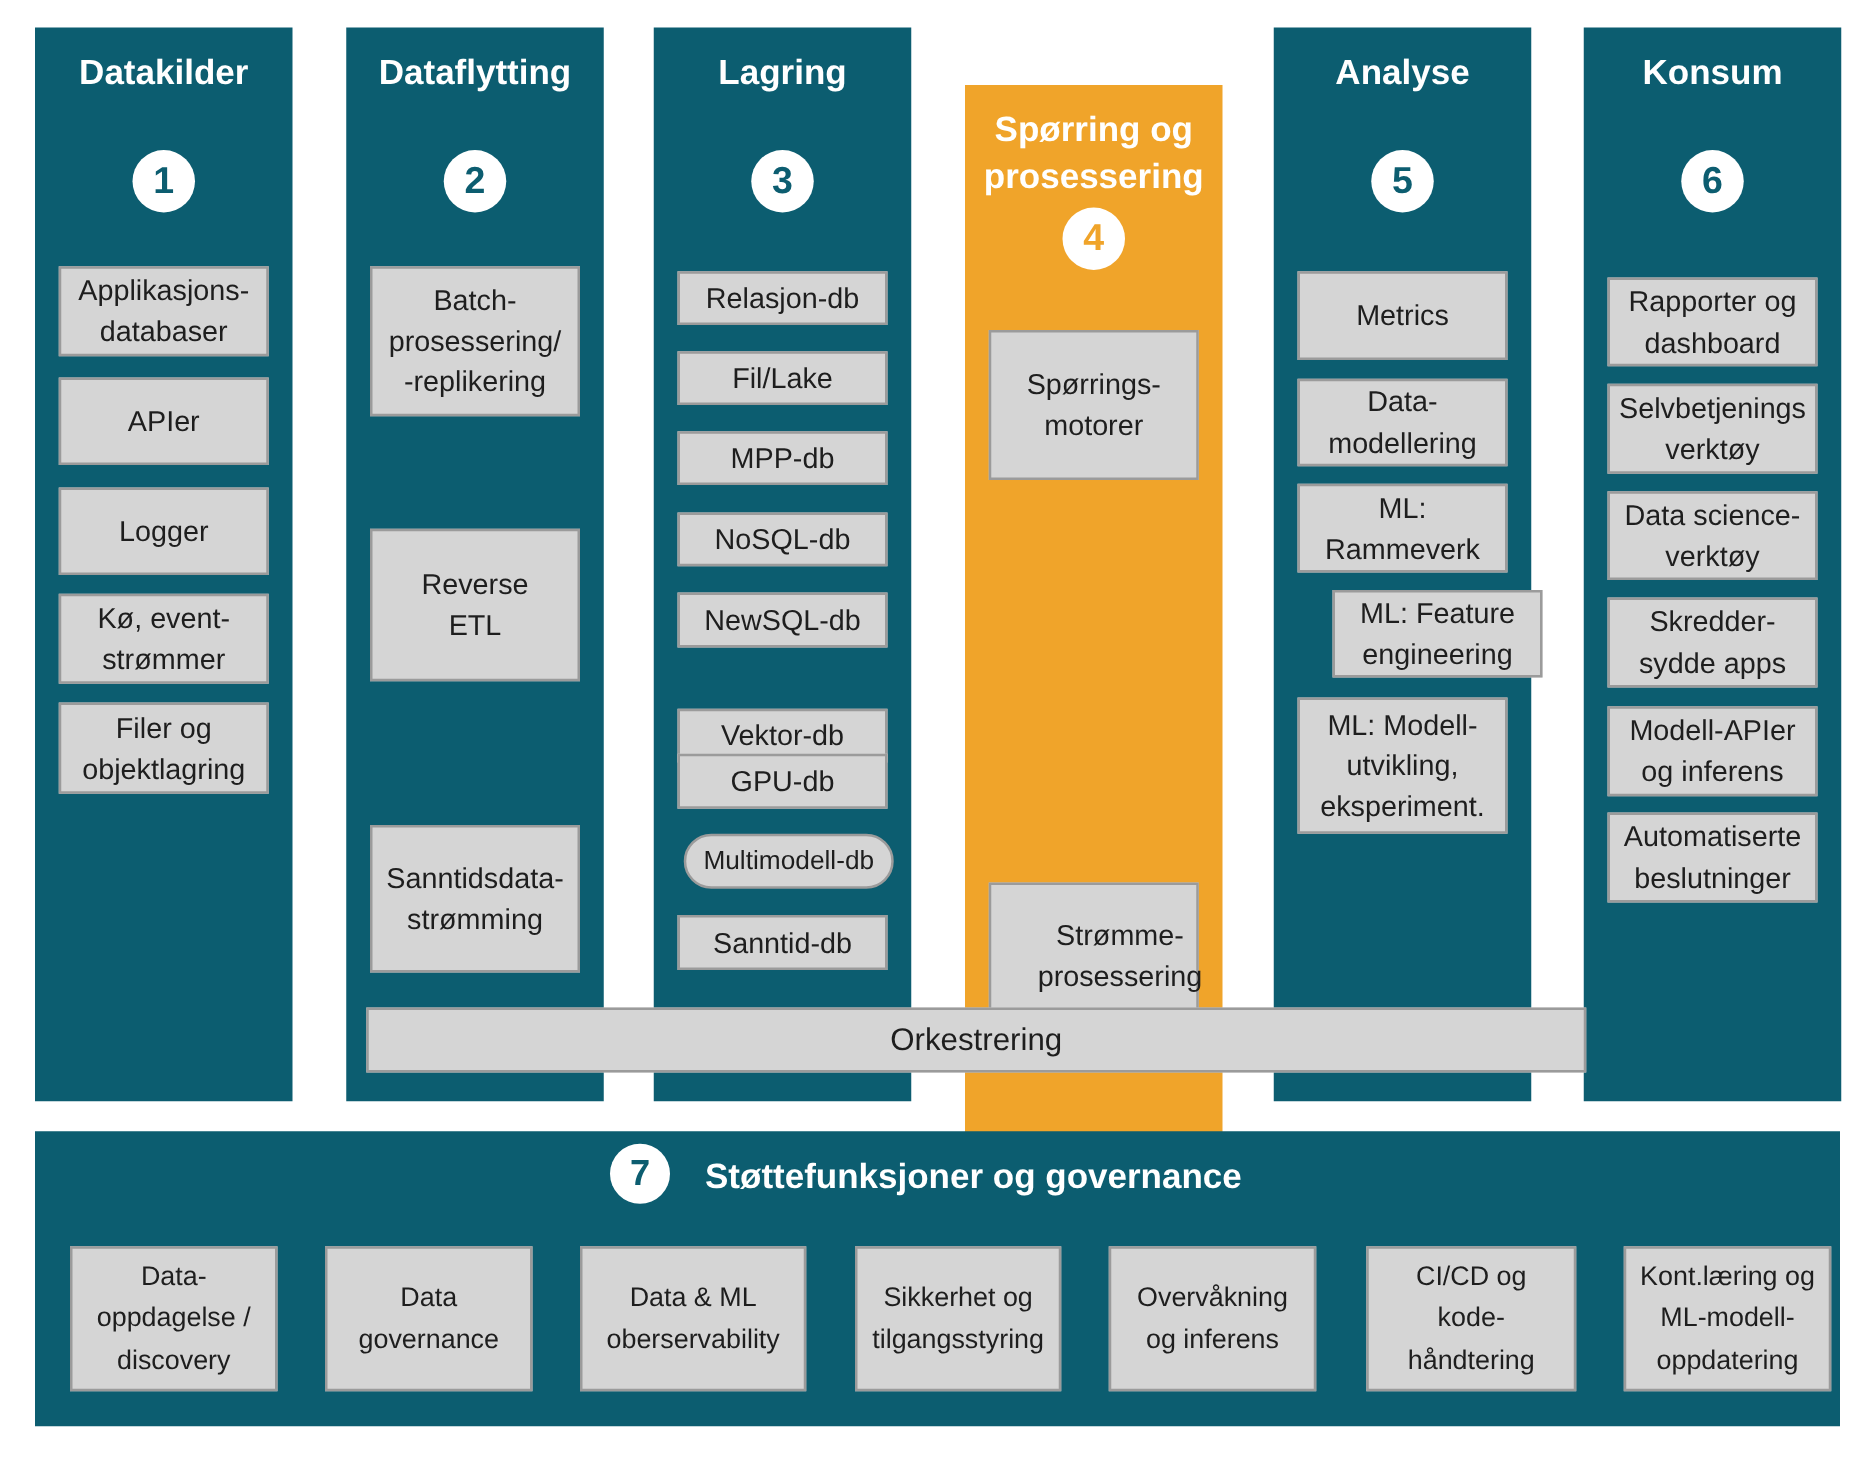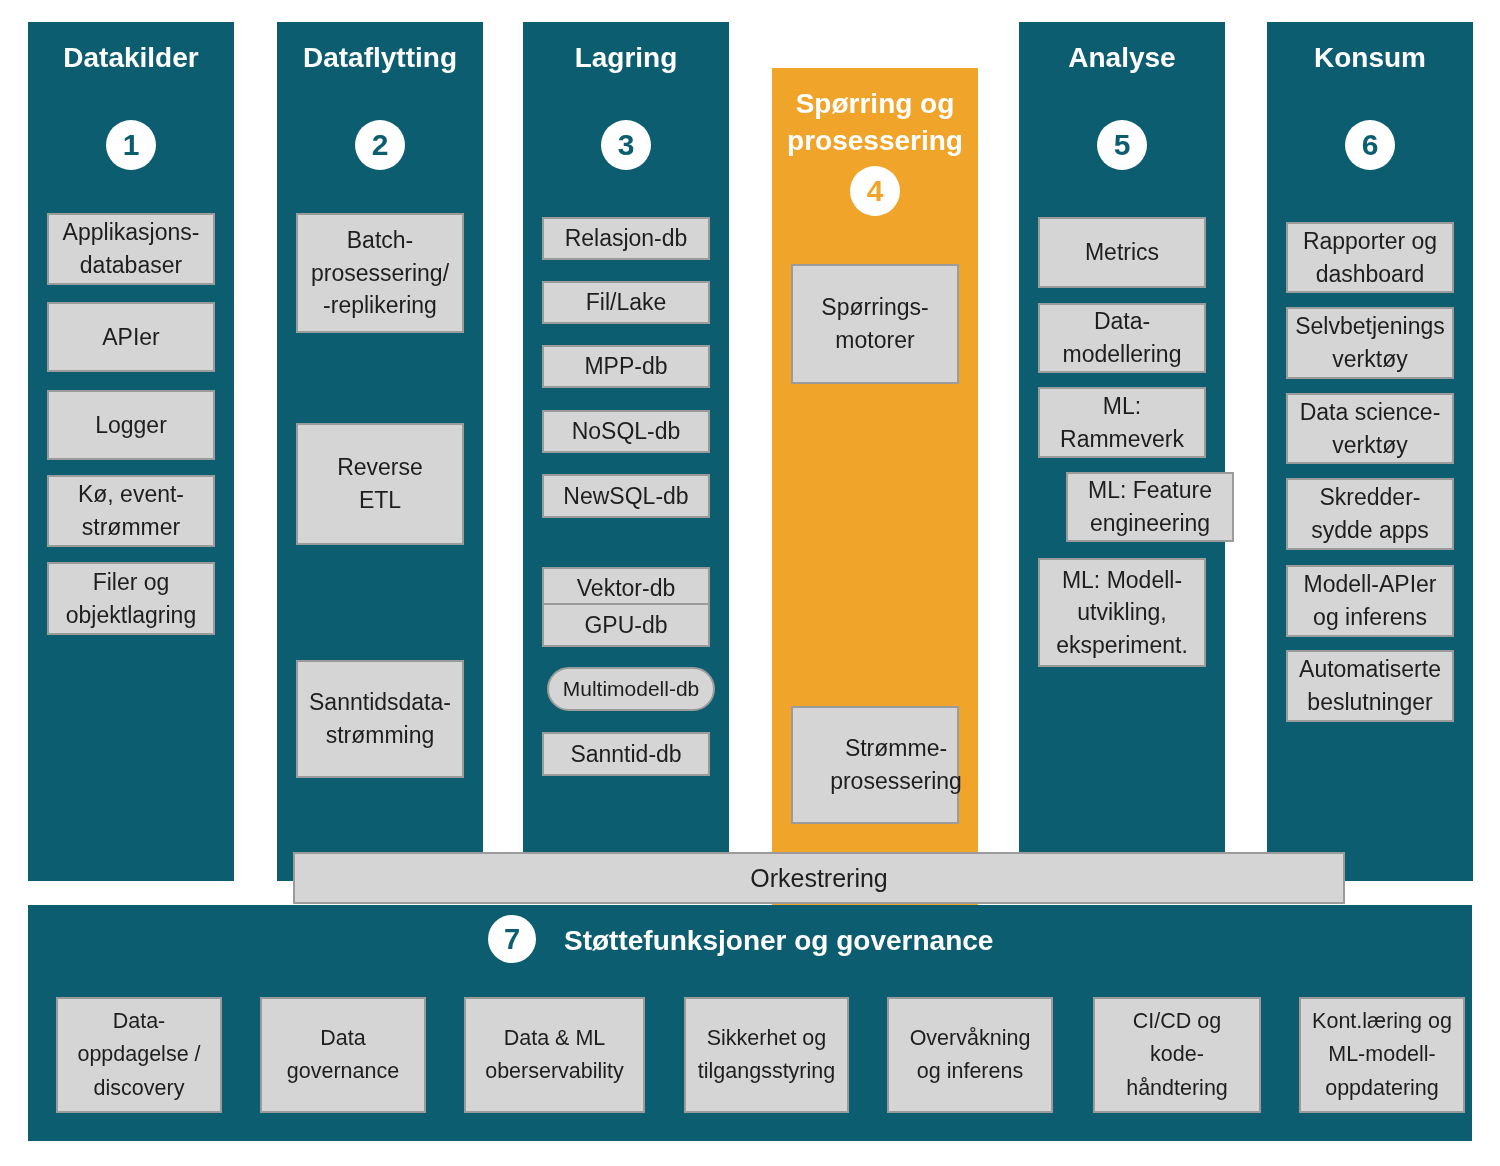--- a/index.html
+++ b/index.html
@@ -28,21 +28,21 @@
   }
   .num-circle span{font-size:30px;font-weight:bold;color:var(--teal);}
   .column.orange .num-circle span{color:var(--orange);}
   .node-box{
     position:absolute;background:var(--box-bg);border:2px solid var(--box-border);
     box-sizing:border-box;display:flex;align-items:center;justify-content:center;
     text-align:center;white-space:pre-line;color:var(--box-text);
     font-size:23px;line-height:1.42;padding:2px;
   }
   #orchestration-bar{
-    position:absolute;left:293px;top:852px;width:1052px;height:52px;
+    position:absolute;left:293px;top:806px;width:976px;height:52px;
     background:var(--box-bg);border:2px solid var(--box-border);box-sizing:border-box;
     display:flex;align-items:center;justify-content:center;
     color:var(--box-text);font-size:25px;
   }
   #support-bar{
     position:absolute;left:28px;top:905px;width:1444px;height:236px;
     background:var(--teal);
   }
   #support-circle{
     position:absolute;left:460px;top:10px;width:48px;height:48px;border-radius:50%;

